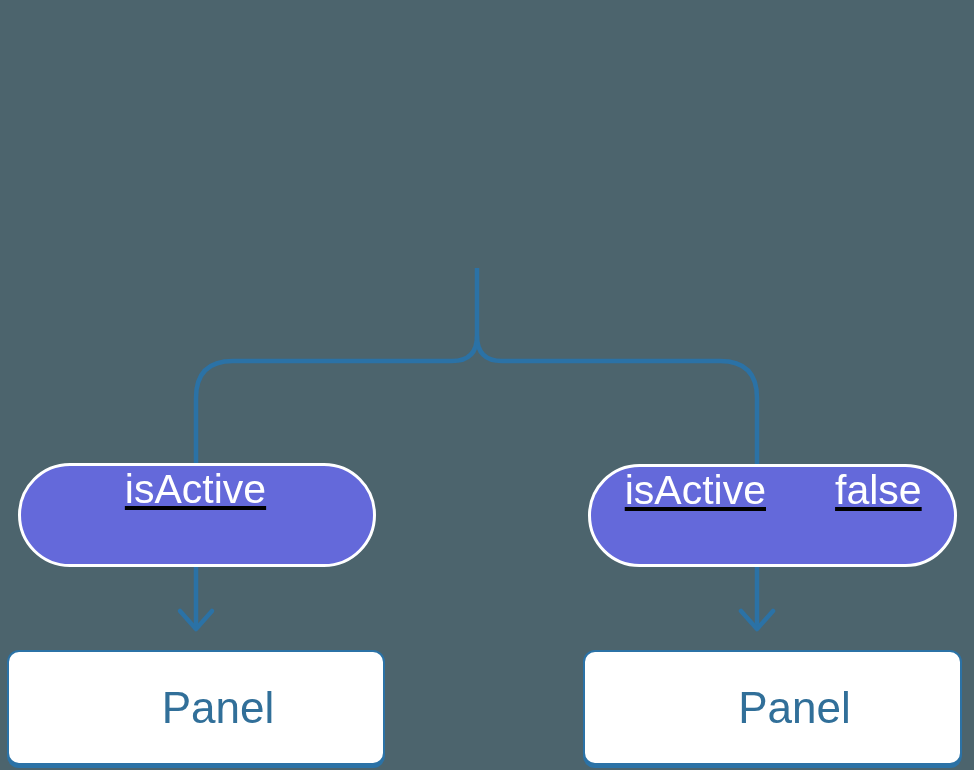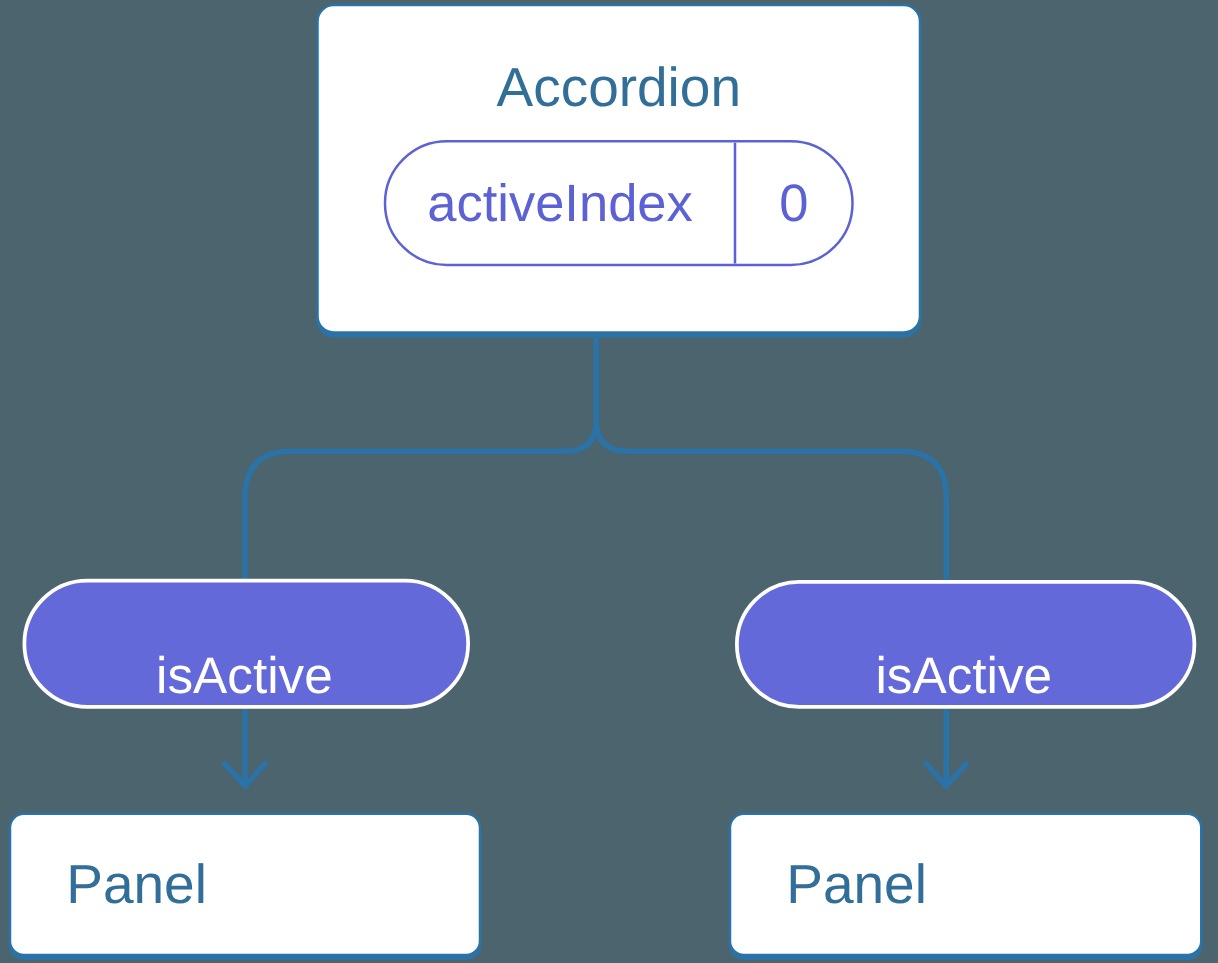--- a/index.html
+++ b/index.html
@@ -69,23 +69,24 @@
     background: #5C62D4;
     flex: 0 0 auto;
   }
   .prop-pill {
     position: absolute;
     background: #6469DA;
     border: 3px solid #FFFFFF;
     border-radius: 999px;
     box-sizing: border-box;
     display: flex;
-    align-items: flex-end;
+    align-items: flex-start;
     overflow: hidden;
     z-index: 2;
+    text-decoration: underline;
   }
   .prop-pill .cell {
     display: flex;
     align-items: center;
     justify-content: center;
     color: #FFFFFF;
     font-size: 41px;
   }
   .prop-pill .divider {
     width: 3px;
@@ -95,58 +96,51 @@
   .pill-true  { left: 18px;  top: 463px; width: 358px; height: 104px; }
   .pill-false { left: 588px; top: 464px; width: 369px; height: 103px; }
   .pill-true  .cell-name  { flex: 1.47; }
   .pill-true  .cell-value { flex: 1; }
   .pill-false .cell-name  { flex: 1.38; }
   .pill-false .cell-value { flex: 1; }
   .panel-card {
     border-radius: 12px;
     display: flex;
     align-items: center;
-    justify-content: flex-start;
+    justify-content: center;
     font-size: 44px;
     font-weight: 500;
     color: #316F99;
     padding-left: 44px;
   }
   .panel-left  { left: 7px;   top: 650px; width: 378px; height: 115px; }
   .panel-right { left: 583px; top: 650px; width: 379px; height: 115px; }
 </style>
 </head>
 <body>
 
 <div class="canvas">
 
   <svg class="connectors" viewBox="0 0 974 770" fill="none">
     <path d="M477 268 L477 336 Q477 361 452 361 L233 361 Q196 361 196 398 L196 629" stroke="#2B72A6" stroke-width="4.5" fill="none"></path>
     <path d="M477 336 Q477 361 502 361 L720 361 Q757 361 757 398 L757 629" stroke="#2B72A6" stroke-width="4.5" fill="none"></path>
     <path d="M180 611 L196 629 L212 611" stroke="#2B72A6" stroke-width="4.5" stroke-linecap="round" stroke-linejoin="round" fill="none"></path>
     <path d="M741 611 L757 629 L773 611" stroke="#2B72A6" stroke-width="4.5" stroke-linecap="round" stroke-linejoin="round" fill="none"></path>
   </svg>
 
-  <div class="card accordion-card">
-    <div class="card-title">Accordion</div>
-    <div class="state-pill">
-      <span class="cell cell-name">activeIndex</span>
-      <span class="divider"></span>
-      <span class="cell cell-value">0</span>
-    </div>
-  </div>
 
   <div class="prop-pill pill-true">
     <span class="cell cell-name">isActive</span>
     <span class="divider"></span>
   </div>
 
   <div class="prop-pill pill-false">
     <span class="cell cell-name">isActive</span>
     <span class="divider"></span>
+    <span class="cell cell-value">false</span>
   </div>
 
   <div class="card panel-card panel-left">
     <span>Panel</span>
   </div>
 
   <div class="card panel-card panel-right">
     <span>Panel</span>
   </div>
 

